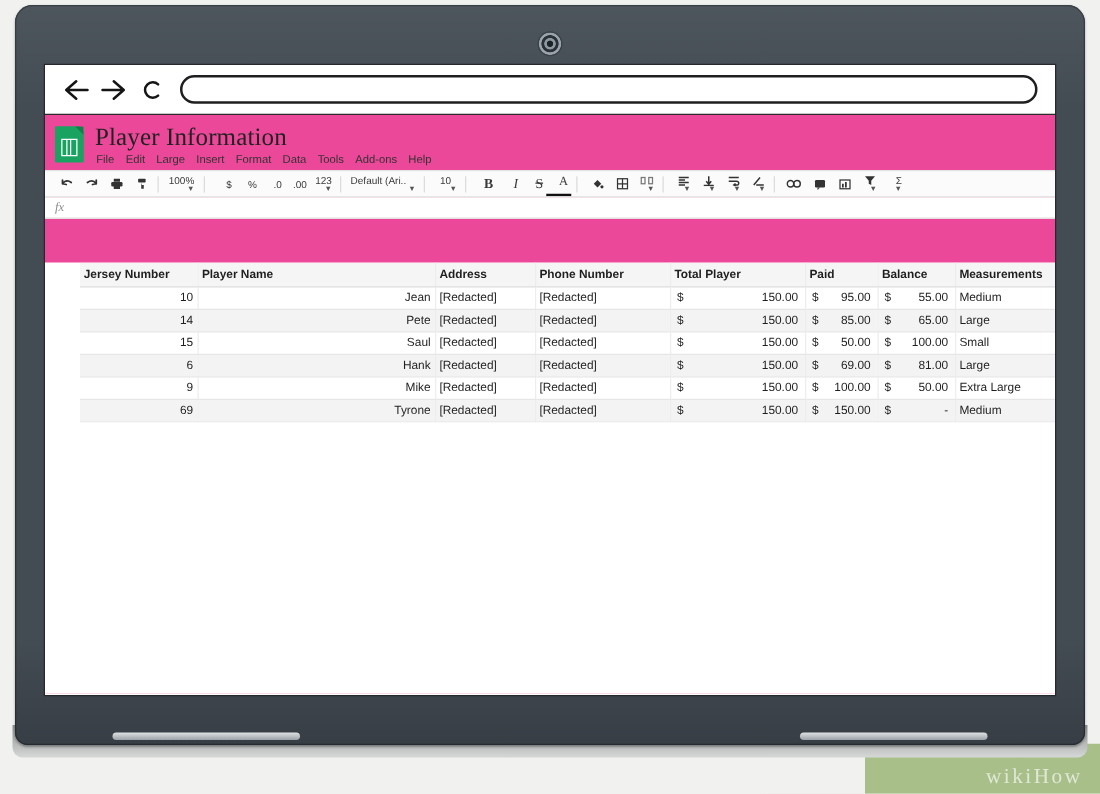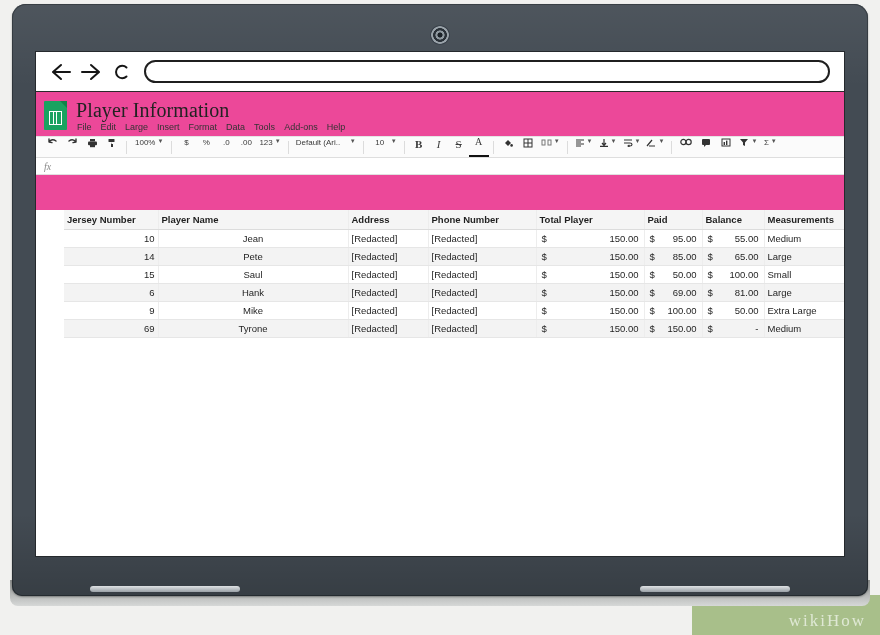--- a/index.html
+++ b/index.html
@@ -220,28 +220,29 @@
     align-items: center;
     padding: 0 6px;
     box-sizing: border-box;
     font-size: 8px;
     color: #444;
     gap: 0;
     overflow: hidden;
   }
   .tb {
     display: flex;
-    align-items: flex-start;
+    align-items: flex-end;
     justify-content: center;
     height: 18px;
     min-width: 14px;
     padding: 0 3px;
     color: #3a3a3a;
     font-size: 9px;
     white-space: nowrap;
+    flex-direction: column;
   }
   .tb.wide { padding: 0 4px; }
   .tb.txt { font-size: 8px; }
   .tb-sep {
     width: 1px;
     height: 13px;
     background: #dcdcdc;
     margin: 0 4px;
     flex: none;
   }
@@ -318,21 +319,21 @@
     background: #f5f5f5;
     font-weight: bold;
     text-align: left;
     border-bottom: 1px solid #dcdcdc;
     height: 19px;
   }
   tr.alt td { background: #f3f3f3; }
   tr.plain td { background: #ffffff; }
 
   .c-jersey   { width: 94px;  text-align: right; }
-  .c-name     { width: 190px; text-align: center; }
+  .c-name     { width: 190px; text-align: right; }
   .c-address  { width: 80px;  text-align: left; }
   .c-phone    { width: 108px; text-align: left; }
   .c-total    { width: 108px; }
   .c-paid     { width: 58px; }
   .c-balance  { width: 62px; }
   .c-meas     { width: 108px; text-align: left; }
 
   .money {
     display: flex;
     justify-content: space-between;

